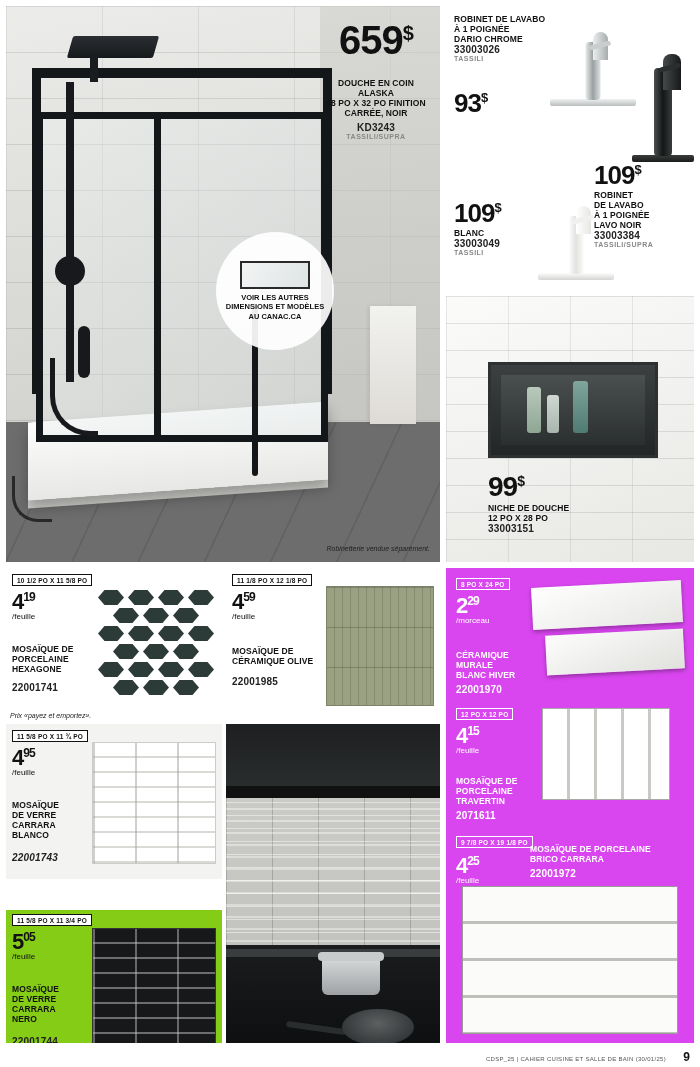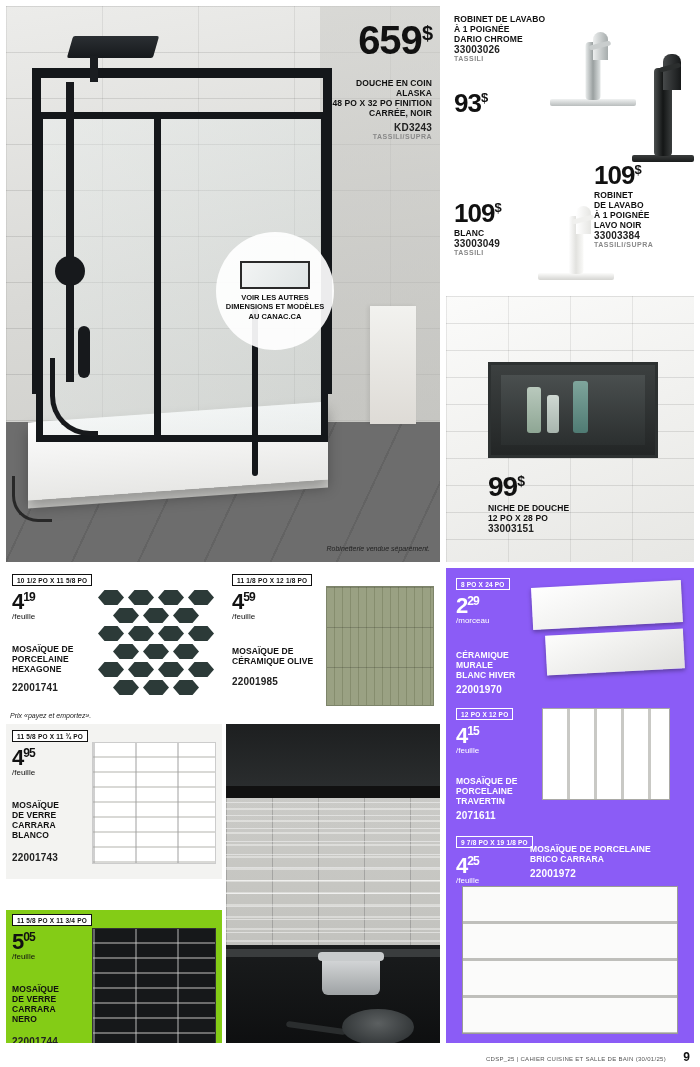--- a/index.html
+++ b/index.html
@@ -110,21 +110,21 @@
     background: linear-gradient(180deg,#f2f2ef,#dedbd6);
     box-shadow: -2px 0 4px rgba(0,0,0,.08);
   }
   .h-plant {
     position: absolute; left: 6px; bottom: 40px; width: 40px; height: 46px;
     border-left: 3px solid #1d1d1d; border-bottom: 3px solid #1d1d1d;
     border-radius: 0 0 0 26px; opacity: .85;
   }
   
   .hero-text {
-    position: absolute; right: 8px; top: 16px; width: 112px; text-align: right;
+    position: absolute; right: 8px; top: 16px; width: 112px; text-align: center;
   }
   .hero-text .price { font-size: 40px; }
   .hero-desc { margin-top: 20px; }
   .hero-note { position: absolute; right: 10px; bottom: 10px; }
   .hero-badge {
     position: absolute; right: 106px; bottom: 212px;
     width: 118px; height: 118px; border-radius: 50%;
     background: rgba(255,255,255,.92);
     display: flex; flex-direction: column; align-items: center; justify-content: center;
     text-align: center;
@@ -258,21 +258,21 @@
   .k-pan-handle { position: absolute; left: 60px; bottom: 30px; width: 60px; height: 6px; background: #2a2d2e; transform: rotate(8deg); border-radius: 3px; }
   .k-backsplash-overlay {
     position: absolute; left: 0; top: 72px; width: 100%; height: 160px;
     background: repeating-linear-gradient(180deg, rgba(255,255,255,.35) 0 2px, rgba(0,0,0,.05) 2px 12px);
     opacity: .8;
   }
 
   
   #green {
     left: 446px; top: 568px; width: 248px; height: 493px;
-    background: #8b5cf6;
+    background: #d946ef;
     color: #fff;
   }
   #green .sizebadge { border-color: #fff; color: #fff; background: transparent; }
   #green .price, #green .desc, #green .code, #green .per, #green .note { color: #fff; }
 
   
   .hiver-a {
     position: absolute; left: 86px; top: 16px; width: 150px; height: 42px;
     background: linear-gradient(160deg,#ffffff,#e6e6e3);
     transform: rotate(-3deg);
@@ -487,21 +487,21 @@
     <div class="tile-price" style="position:absolute;left:6px;top:24px;">
       <div class="price"><span>4</span><span class="cents">95</span></div>
       <div class="per">/feuille</div>
     </div>
     <div class="desc" style="position:absolute;left:6px;top:76px;width:64px;">
       <div>MOSAÏQUE</div>
       <div>DE VERRE</div>
       <div>CARRARA</div>
       <div>BLANCO</div>
     </div>
-    <div class="code" style="position:absolute;left:6px;top:128px;">22001743</div>
+    <div class="code" style="position:absolute;left:6px;top:128px;font-style:italic;">22001743</div>
     <div class="blanco"></div>
   </div>
 
   <div class="panel" id="tl4">
     <div style="position:absolute;left:6px;top:4px;" class="sizebadge">11 5/8 PO X 11 3/4 PO</div>
     <div class="tile-price" style="position:absolute;left:6px;top:22px;">
       <div class="price"><span>5</span><span class="cents">05</span></div>
       <div class="per">/feuille</div>
     </div>
     <div class="desc" style="position:absolute;left:6px;top:74px;width:64px;">

